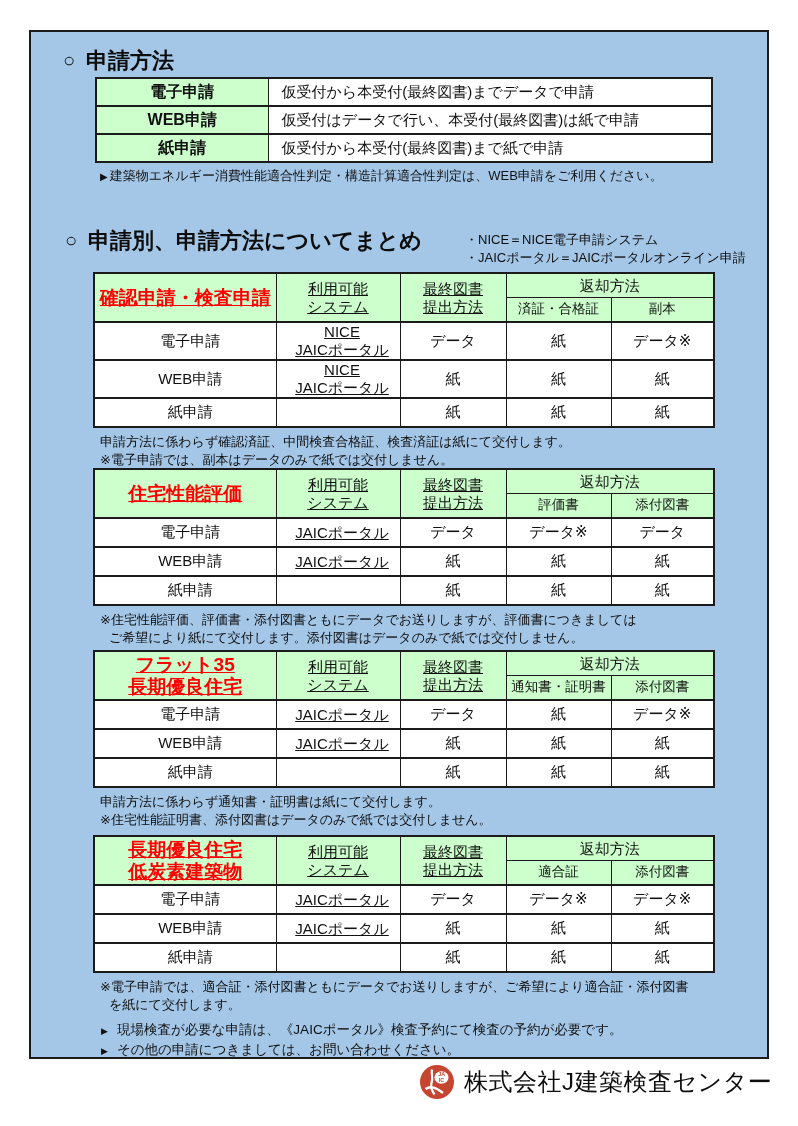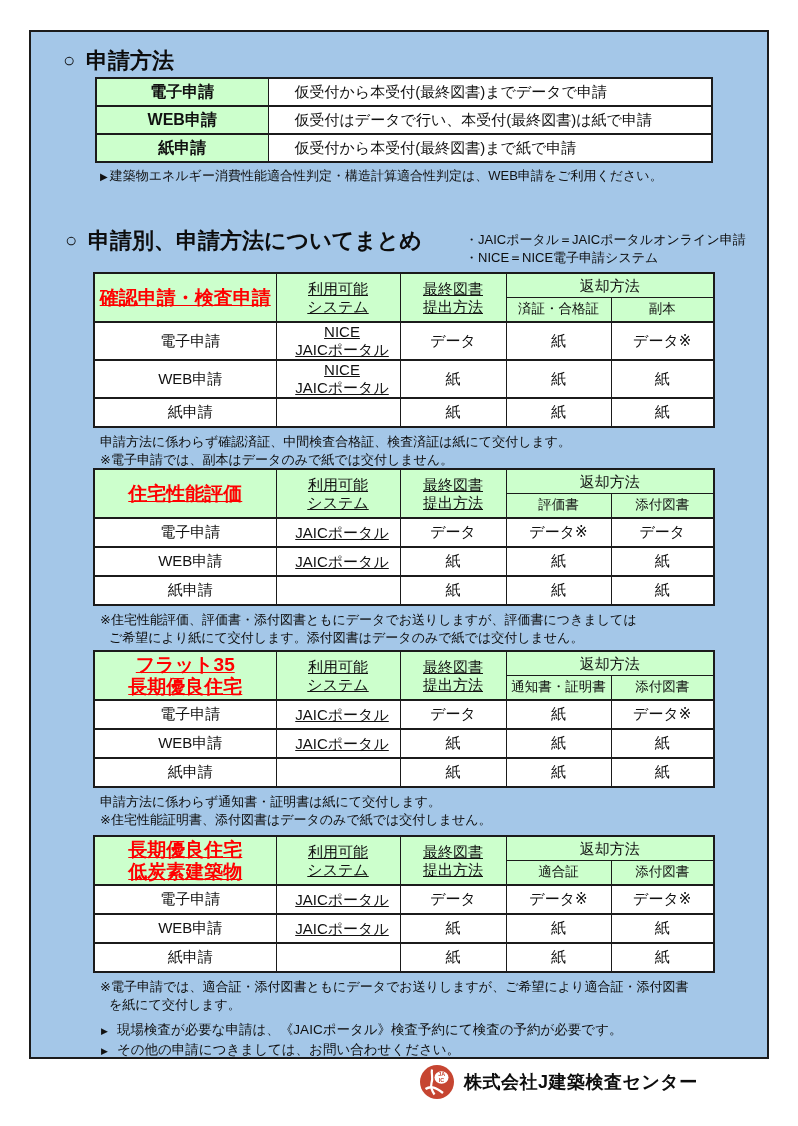--- a/index.html
+++ b/index.html
@@ -19,21 +19,21 @@
   #s1-title{left:32px;top:14px;}
   #s2-title{left:34px;top:194px;}
 
   
   .t1{position:absolute;left:64px;top:45px;border-collapse:collapse;
       table-layout:fixed;width:616px;}
   .t1 th,.t1 td{border:1px solid #1b1b1b;border-top-width:2px;border-bottom-width:2px;
       height:26px;padding:0;}
   .t1{border:2px solid #1b1b1b;}
   .t1 th{background:var(--header-green,#ccffcc);font-weight:bold;font-size:16px;text-align:center;}
-  .t1 td{background:#fff;font-size:15px;text-align:left;padding-left:26px;}
+  .t1 td{background:#fff;font-size:15px;text-align:left;padding-left:13px;}
   .s1-note{position:absolute;left:69px;top:135px;font-size:13px;display:flex;align-items:baseline;gap:2px;}
   .tri-sm{font-size:10px;}
 
   .legend{position:absolute;left:434px;top:199px;font-size:13px;line-height:1.4;color:#0d0d0d;}
 
   
   .sblock{position:absolute;left:62px;width:624px;}
   #blockA{top:240px;} #blockB{top:436px;} #blockC{top:618px;} #blockD{top:803px;}
   .stable{border-collapse:collapse;table-layout:fixed;width:620px;border:2px solid #1b1b1b;}
   .stable th,.stable td{border:1px solid #1b1b1b;padding:0;}
@@ -52,21 +52,21 @@
   .notes{margin:5px 0 0 7px;font-size:13px;line-height:1.4;color:#0d0d0d;}
   .notes .ind{padding-left:9px;}
 
   
   .fbullets{position:absolute;left:70px;top:988px;font-size:13.5px;line-height:1.5;}
   .fb{display:flex;align-items:baseline;gap:9px;}
   .fb .tri{font-size:9px;}
 
   
   .company{position:absolute;left:419px;top:1064px;display:flex;align-items:center;gap:9px;}
-  .cname{font-size:18px;font-weight:700;letter-spacing:0.5px;color:#0d0d0d;white-space:nowrap;}
+  .cname{font-size:24px;font-weight:400;letter-spacing:0.5px;color:#0d0d0d;white-space:nowrap;}
   .logo{display:block;}
   .logo .disc{fill:var(--logo-red,#c64531);}
 </style>
 </head>
 <body>
 
 <div class="board">
 
   <div class="sec-title" id="s1-title">
     <span class="marker">○</span>
@@ -98,22 +98,22 @@
     <span class="tri-sm">▶</span>
     <span>建築物エネルギー消費性能適合性判定・構造計算適合性判定は、WEB申請をご利用ください。</span>
   </div>
 
   <div class="sec-title" id="s2-title">
     <span class="marker">○</span>
     <span>申請別、申請方法についてまとめ</span>
   </div>
 
   <div class="legend">
+    <div>・NICE＝NICE電子申請システム</div>
     <div>・JAICポータル＝JAICポータルオンライン申請</div>
-    <div>・NICE＝NICE電子申請システム</div>
   </div>
 
   <div class="sblock" id="blockA">
     <table class="stable">
       <colgroup>
           <col style="width:182px">
           <col style="width:124px">
           <col style="width:106px">
           <col style="width:105px">
           <col style="width:103px">

